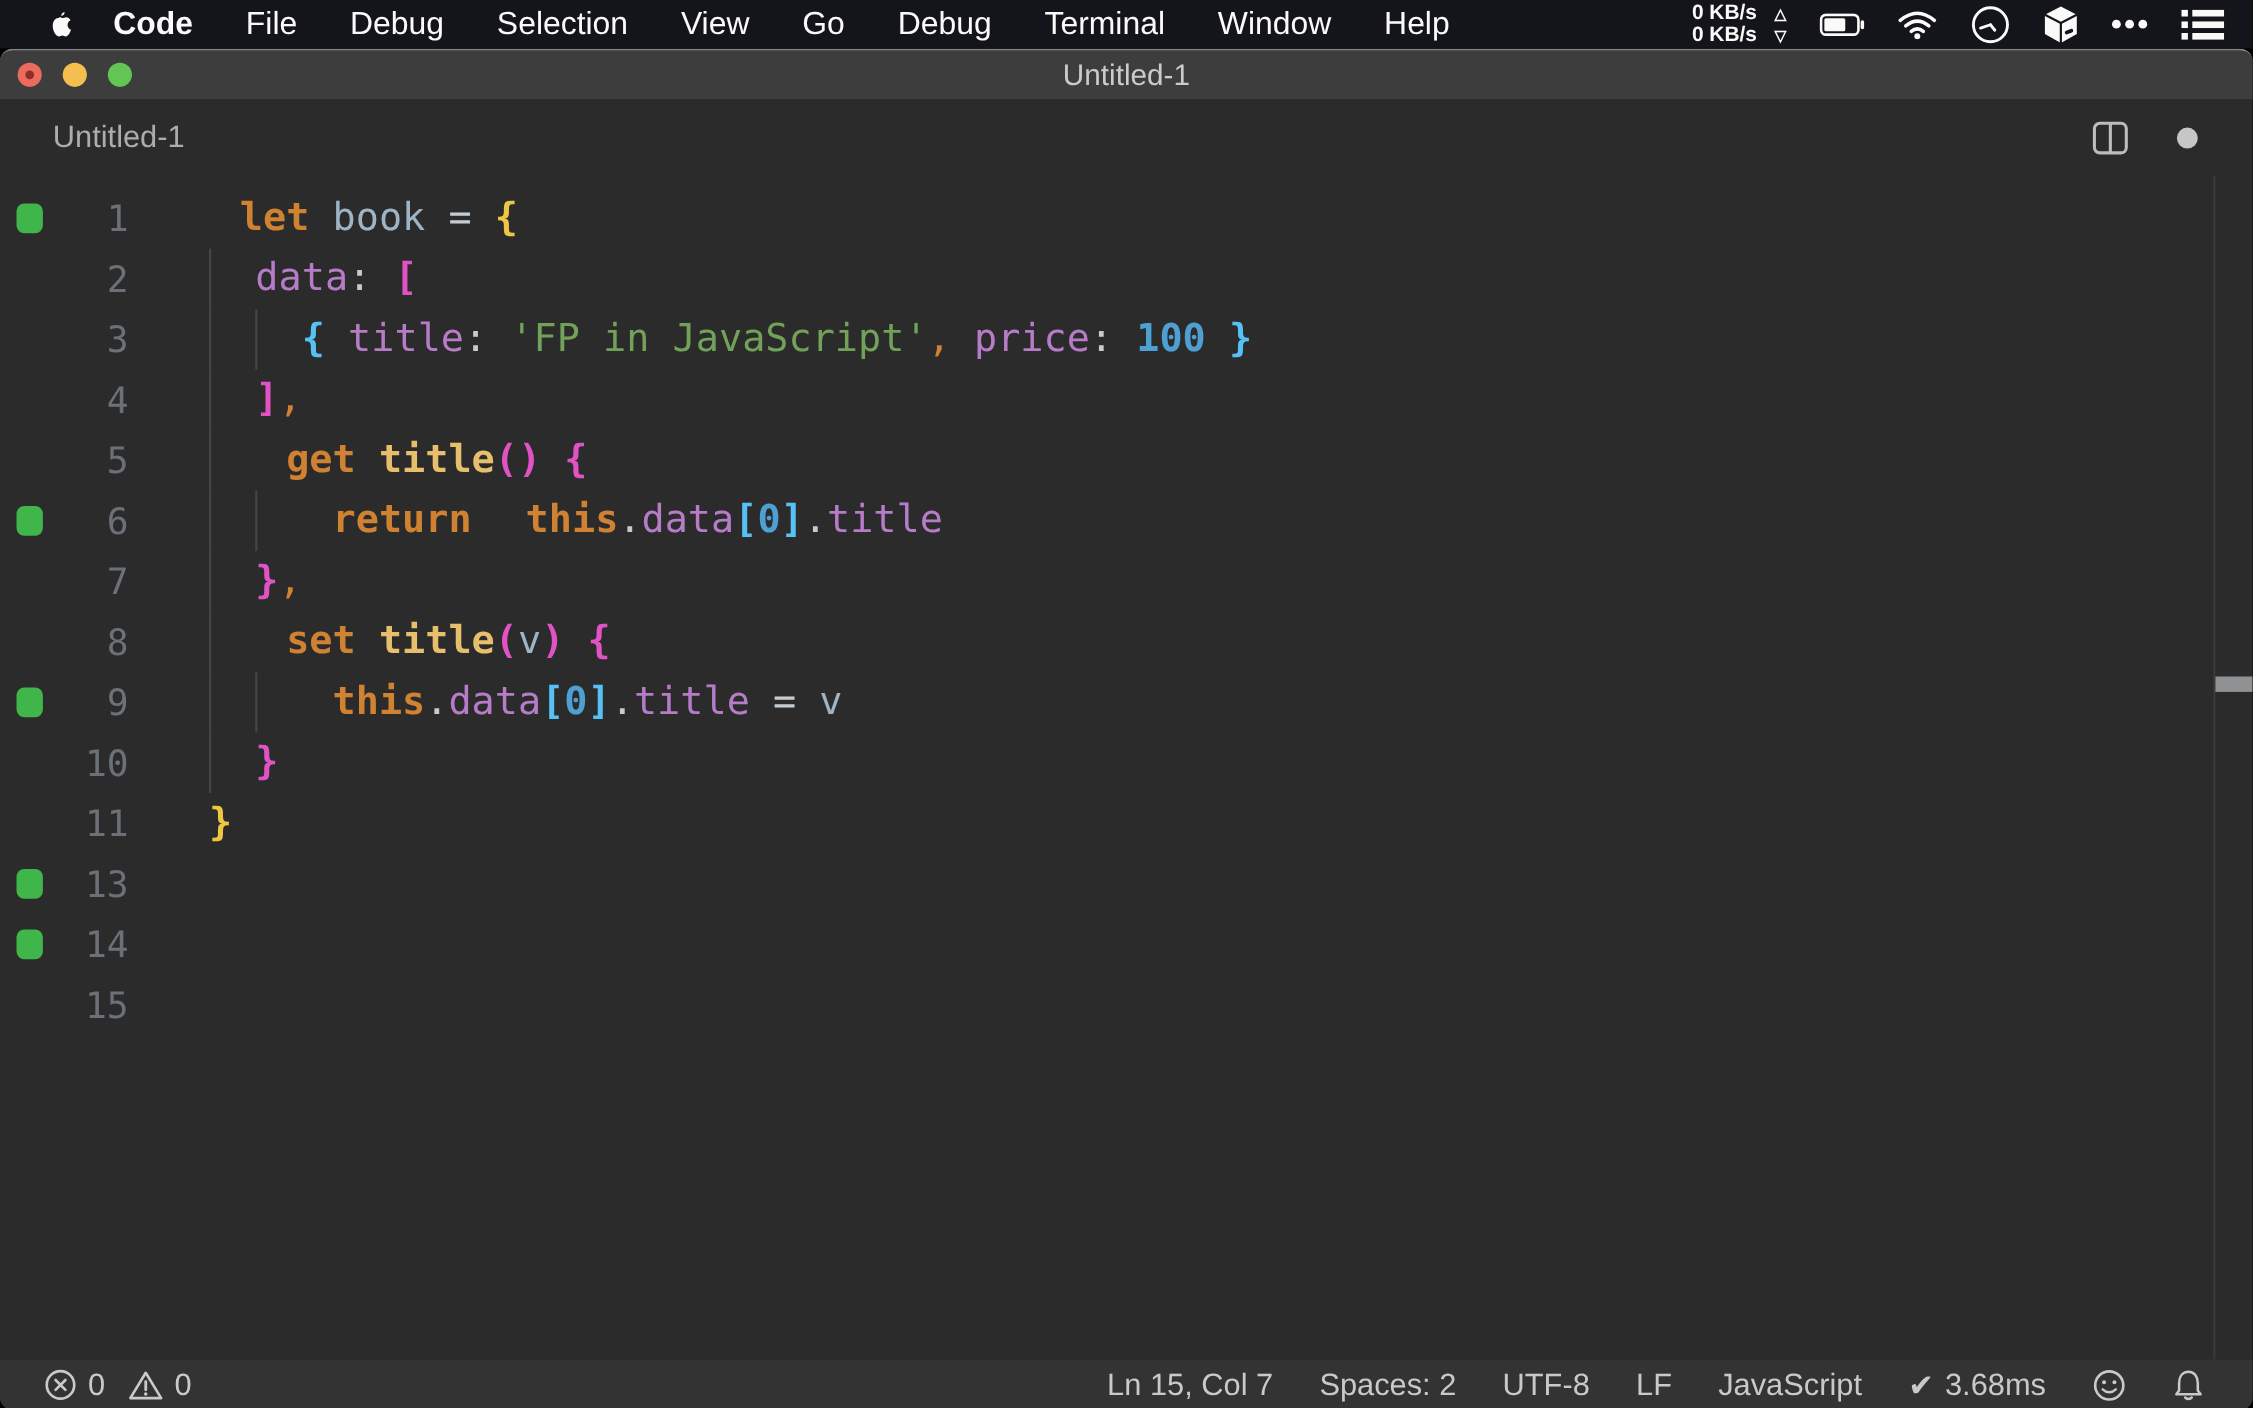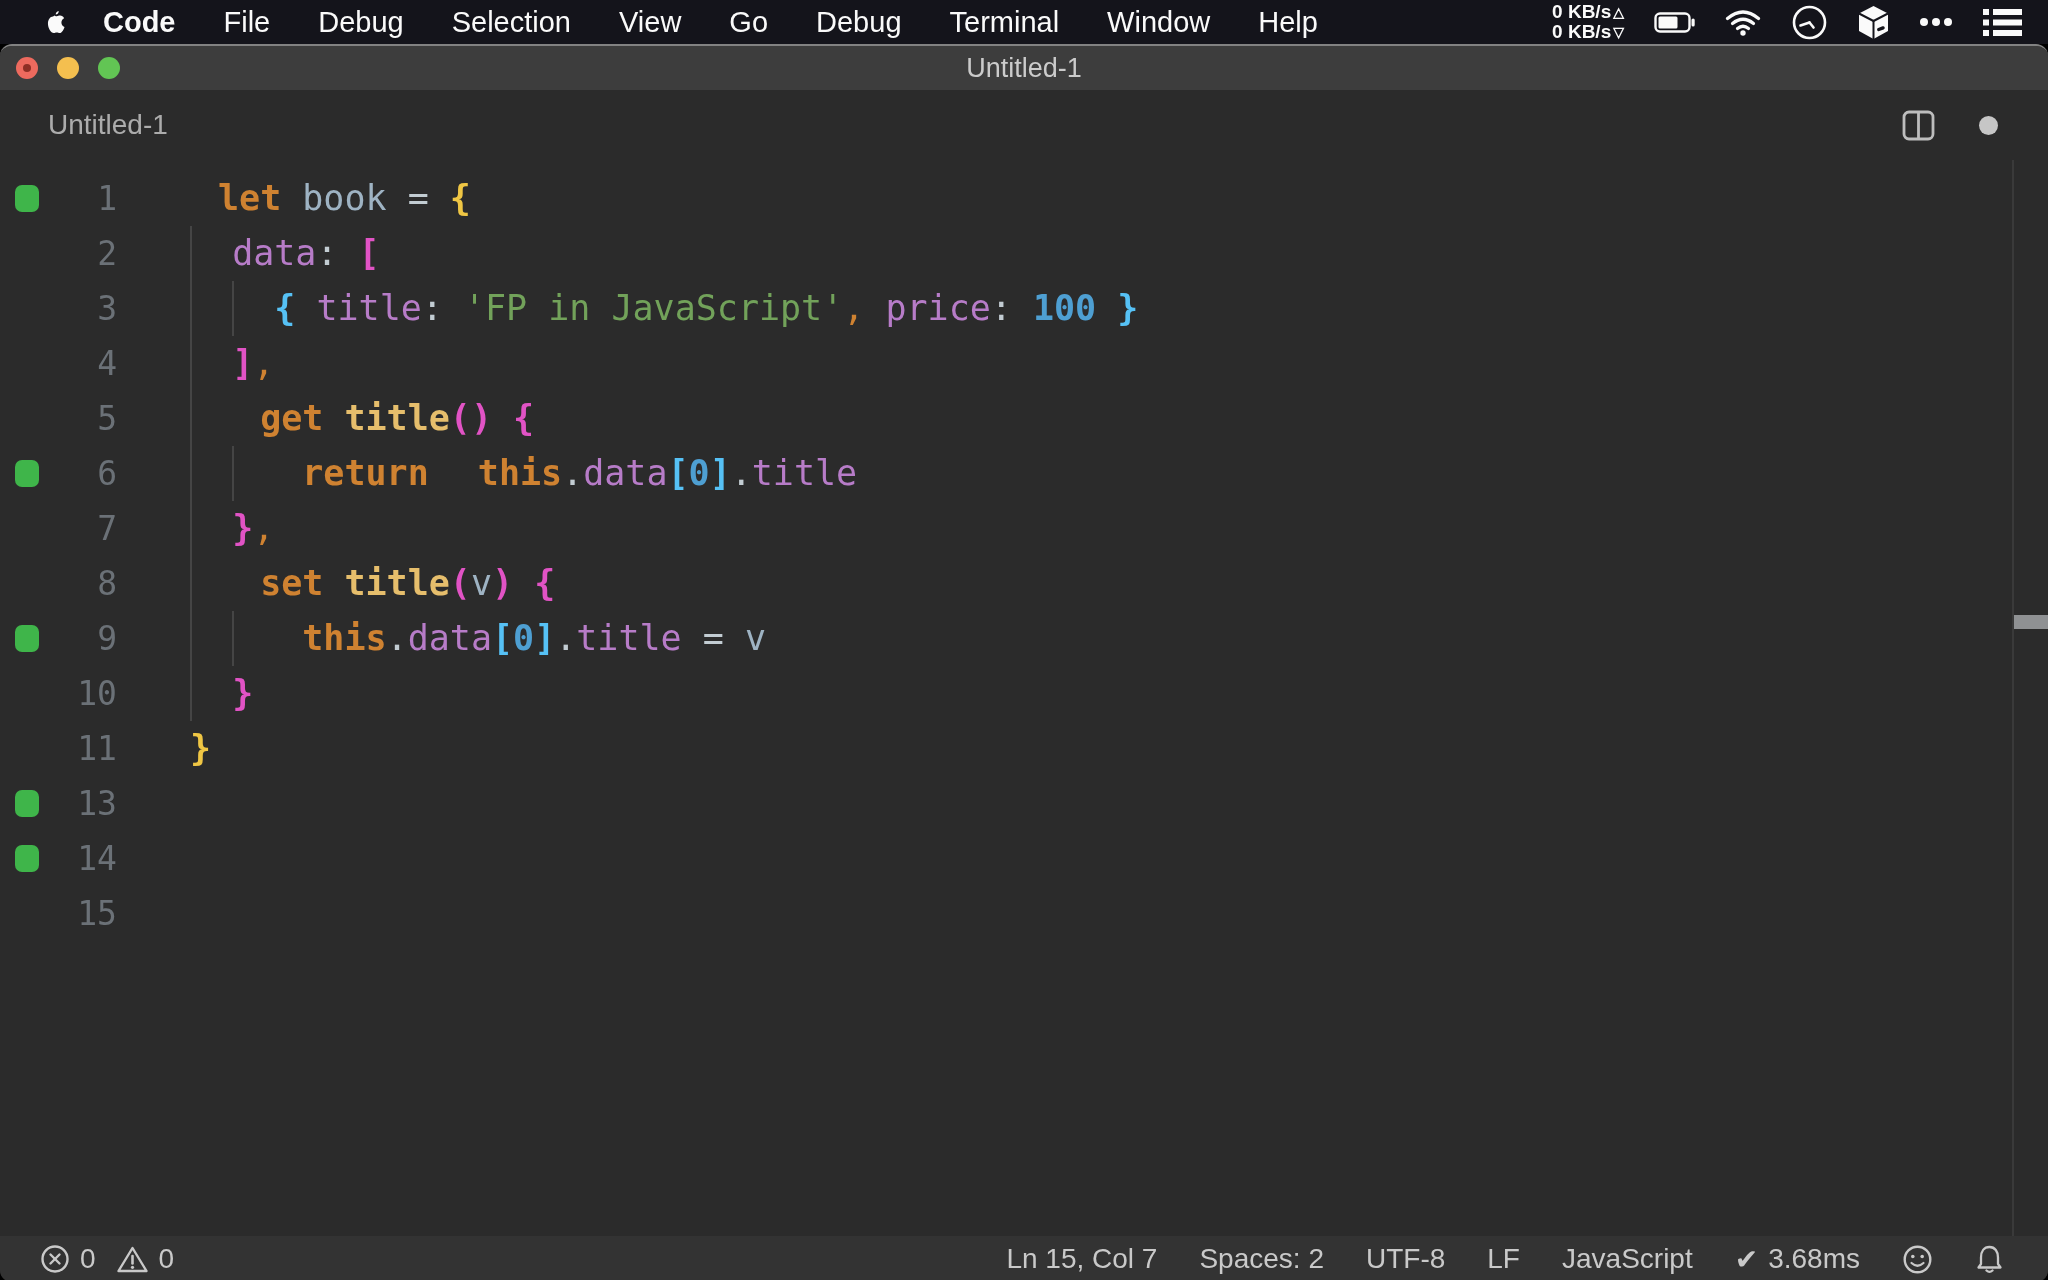--- a/index.html
+++ b/index.html
@@ -9,21 +9,21 @@
   
   .menubar{position:absolute;top:0;left:0;width:2048px;height:44px;background:#14141B;
            display:flex;align-items:center;color:#FAFAFA;}
   .apple{margin-left:30px;display:flex;align-items:center;padding:0 14px;}
   .menu-items{display:flex;align-items:center;}
   .menu-item{font-size:29px;padding:0 24px;color:#FAFAFA;}
   .menu-item.bold{font-weight:700;}
   .menubar-right{margin-left:auto;display:flex;align-items:center;gap:30px;padding-right:26px;}
   .net{display:flex;flex-direction:column;justify-content:center;line-height:20px;
        font-size:19px;font-weight:600;text-align:right;}
-  .net .row{display:flex;align-items:center;gap:2px;justify-content:flex-end;}
+  .net .row{display:flex;align-items:center;gap:16px;justify-content:flex-end;}
   .net .tri{font-size:14px;}
   .mbicon{display:flex;align-items:center;}
 
   
   .window{position:absolute;top:44px;left:0;width:2048px;height:1236px;background:#2B2B2B;
           border-top:2px solid #828282;border-radius:12px 12px 12px 12px;overflow:hidden;
           display:flex;flex-direction:column;}
   .titlebar{height:44px;background:#3D3D3D;position:relative;flex:none;
             display:flex;align-items:center;justify-content:center;}
   .lights{position:absolute;left:16px;top:0;height:100%;display:flex;align-items:center;gap:19px;}

